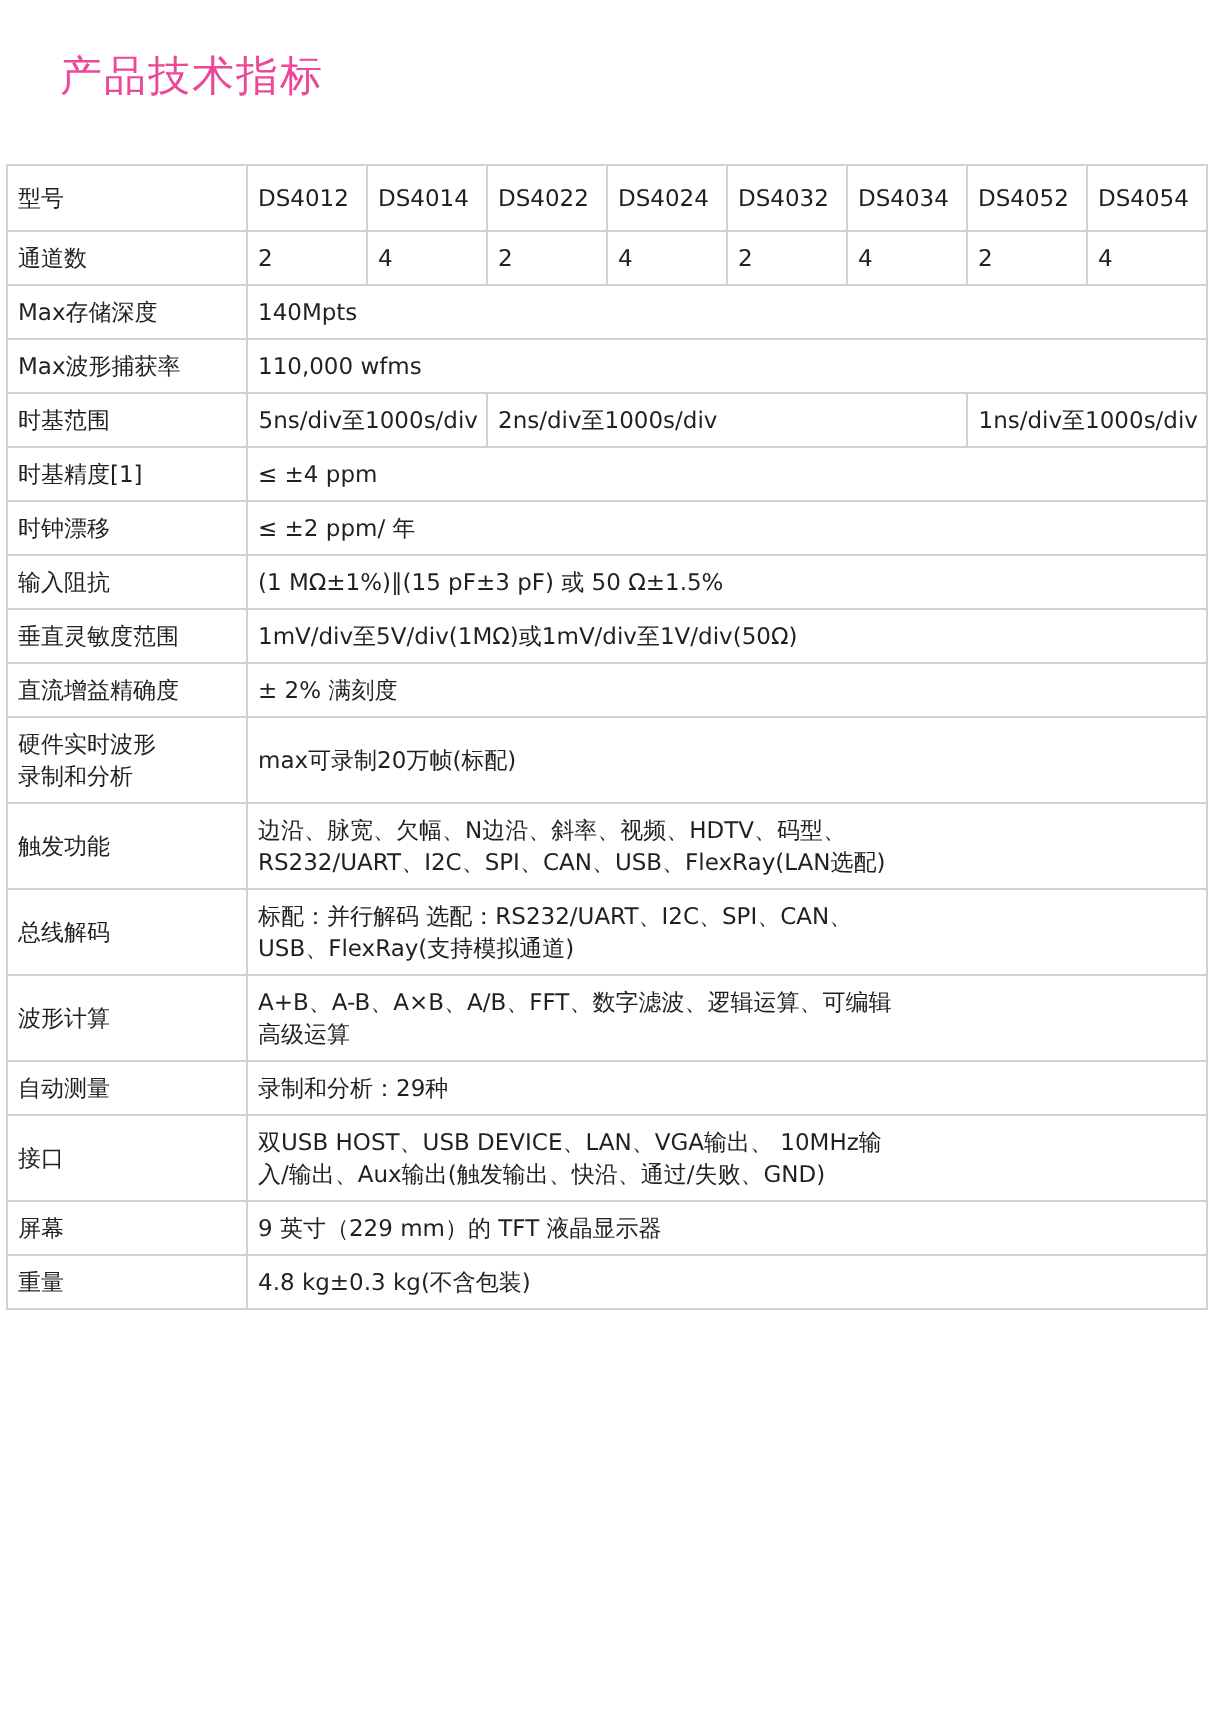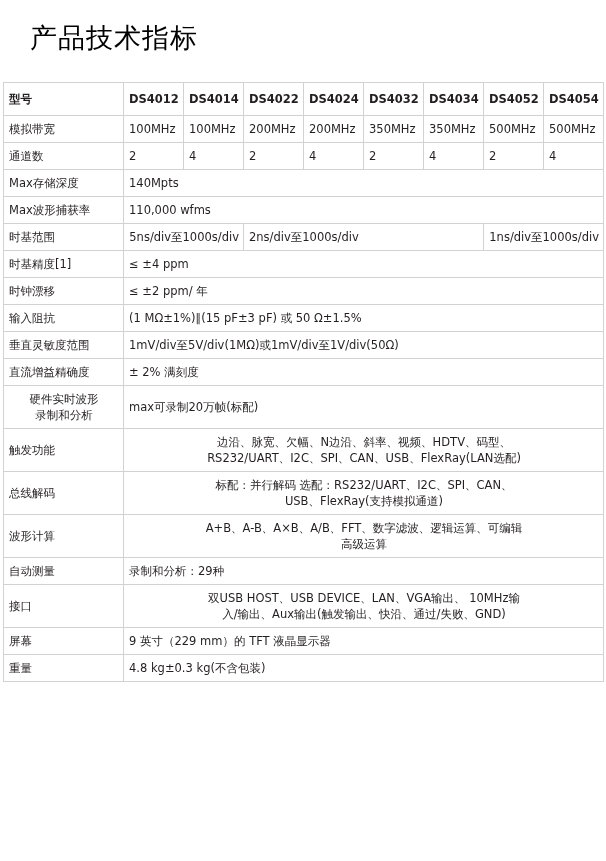--- a/index.html
+++ b/index.html
@@ -14,23 +14,23 @@
     color: #231f20;
     overflow: hidden;
   }
   .page {
     position: relative;
     width: 606px;
     height: 861px;
     box-sizing: border-box;
   }
   .doc-title {
-    font-size: 27px;
+    font-size: 21px;
     font-weight: 400;
-    color: #000000;
+    color: #ec4899;
     letter-spacing: 1px;
     padding: 18px 0 0 30px;
     margin: 0;
     line-height: 40px;
   }
   table.spec {
     border-collapse: collapse;
     width: 600px;
     margin: 24px 0 0 3px;
     table-layout: fixed;
@@ -47,28 +47,28 @@
   td.label {
     width: 120px;
     font-size: 12.5px;
     padding-left: 6px;
     color: #1d1d1d;
   }
   td.model-head {
     font-size: 12px;
     letter-spacing: 0;
   }
-  .r-head td { height: 22px; font-weight: bold; }
+  .r-head td { height: 22px; }
   .multi {
     line-height: 19px;
   }
   .center { text-align: left; }
   .nowrap { white-space: nowrap; text-align: right; }
   .small { font-size: 11px; }
-  .pad2 { padding-top: 8px; padding-bottom: 8px; text-align: center; }
+  .pad2 { padding-top: 8px; padding-bottom: 8px; }
   .ln2 { line-height: 21px; margin-left: 25px; }
 </style>
 </head>
 <body>
 
 <div class="page">
 
   <h1 class="doc-title">产品技术指标</h1>
 
   <table class="spec">
@@ -90,31 +90,20 @@
       <td class="model-head">DS4012</td>
       <td class="model-head">DS4014</td>
       <td class="model-head">DS4022</td>
       <td class="model-head">DS4024</td>
       <td class="model-head">DS4032</td>
       <td class="model-head">DS4034</td>
       <td class="model-head">DS4052</td>
       <td class="model-head">DS4054</td>
     </tr>
 
-    <tr>
-      <td class="label">模拟带宽</td>
-      <td>100MHz</td>
-      <td>100MHz</td>
-      <td>200MHz</td>
-      <td>200MHz</td>
-      <td>350MHz</td>
-      <td>350MHz</td>
-      <td>500MHz</td>
-      <td>500MHz</td>
-    </tr>
 
     <tr>
       <td class="label">通道数</td>
       <td>2</td>
       <td>4</td>
       <td>2</td>
       <td>4</td>
       <td>2</td>
       <td>4</td>
       <td>2</td>

